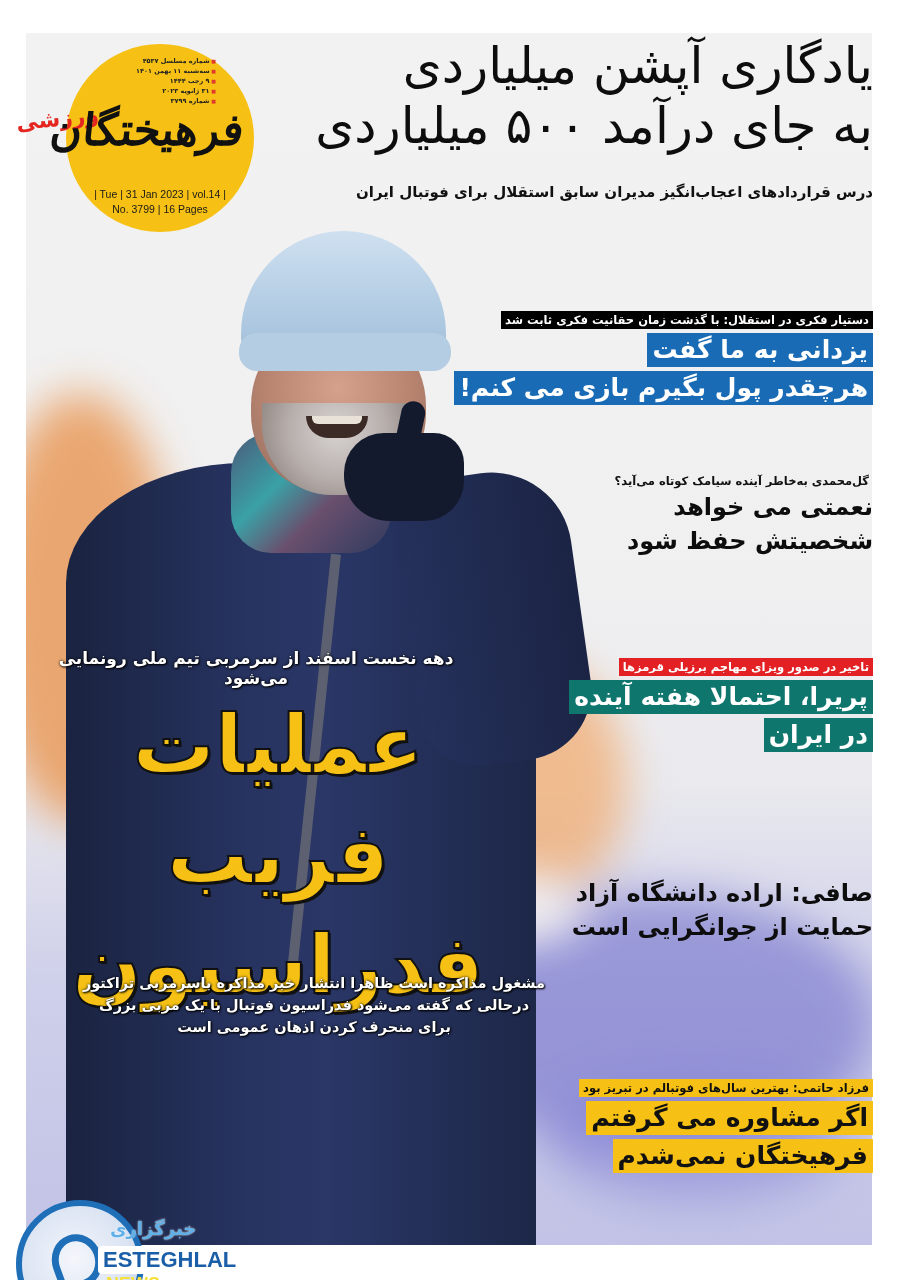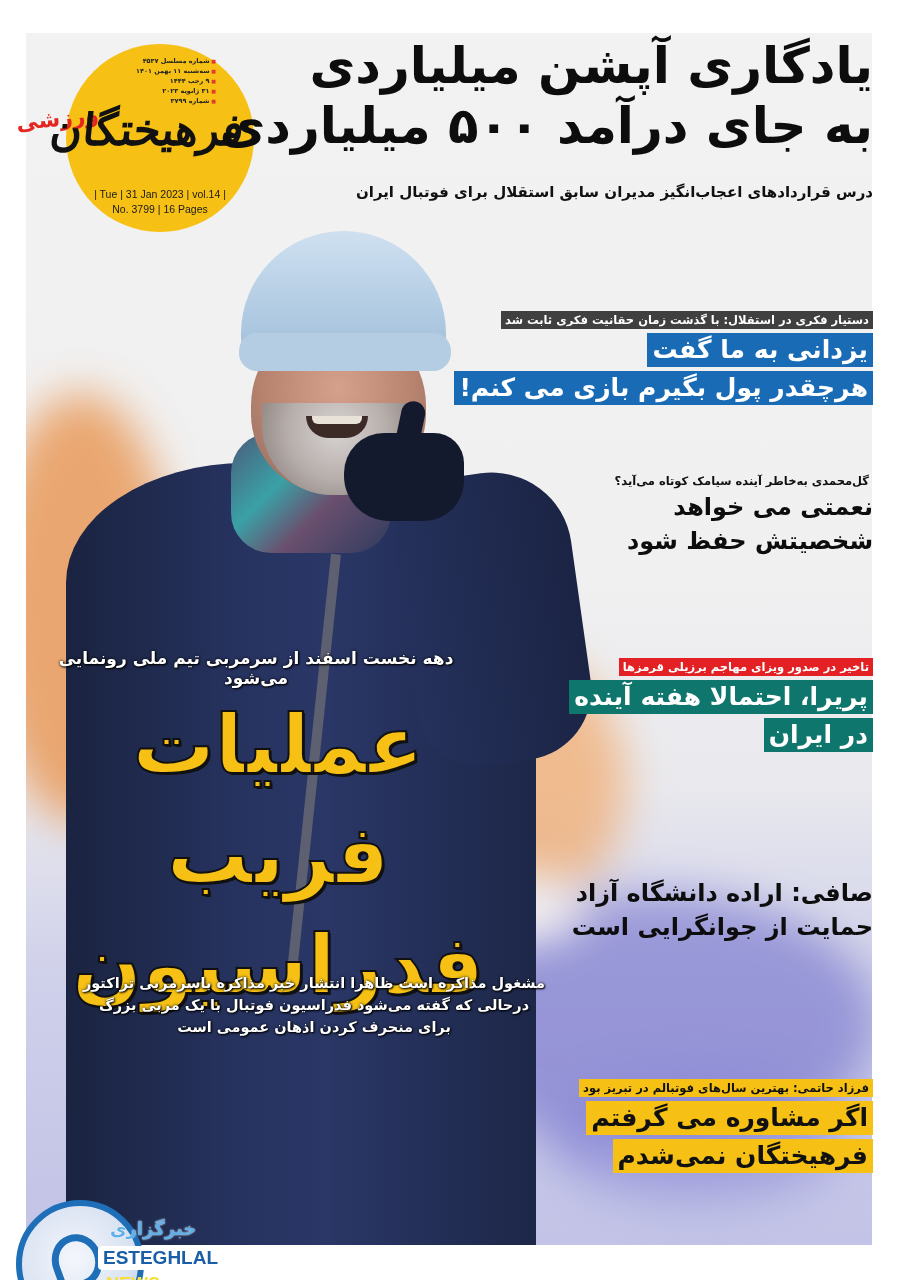--- a/index.html
+++ b/index.html
@@ -33,50 +33,50 @@
   
   .logo { position:absolute; left:66px; top:44px; width:188px; height:188px; border-radius:50%; background:#f6c114; }
   .logo-meta { position:absolute; right:38px; top:12px; text-align:right; direction:rtl; }
   .logo-meta div { font-size:6.5px; line-height:10px; color:#222; font-weight:bold; }
   .logo-meta div::before { content:"■ "; color:#e23a2b; font-size:5px; }
   .logo-name { position:absolute; left:8px; top:60px; width:170px; text-align:center; direction:rtl; font-family:"DejaVu Serif", serif; font-weight:bold; font-size:44px; color:#111; letter-spacing:-2px; transform:skewX(-6deg); }
   .logo-sub { position:absolute; left:-50px; top:62px; font-family:"DejaVu Sans", sans-serif; font-weight:bold; font-size:22px; color:#e52620; direction:rtl; transform:rotate(-6deg); }
   .logo-date { position:absolute; left:0; top:143px; width:188px; text-align:center; font-family:"Liberation Sans", sans-serif; font-size:10.5px; color:#1a1a1a; line-height:15px; }
 
   
-  .headline { position:absolute; right:24px; top:36px; text-align:right; direction:rtl; font-weight:bold; color:#0d0d0d; font-size:50px; line-height:60px; letter-spacing:-1px; }
+  .headline { position:absolute; right:24px; top:36px; text-align:right; direction:rtl; font-weight:normal; color:#0d0d0d; font-size:50px; line-height:60px; letter-spacing:-1px; }
   .headline-sub { position:absolute; right:24px; top:183px; text-align:right; direction:rtl; font-weight:bold; color:#111; font-size:15px; }
 
   
   .story { position:absolute; right:24px; text-align:right; direction:rtl; }
   .kicker { display:inline-block; font-size:11.5px; font-weight:bold; padding:1px 4px; line-height:16px; }
   .title-line { display:block; text-align:right; }
   .title-line span { display:inline-block; font-weight:bold; font-size:25px; line-height:34px; padding:0 5px; margin-top:4px; }
 
-  .s-blue .kicker { background:#404040; color:#fff; }
+  .s-blue .kicker { background:#000000; color:#fff; }
   .s-blue .title-line span { background:#1a6bb5; color:#fff; }
   .s-plain .kicker { color:#111; }
   .s-plain .title-line span { color:#0d0d0d; padding:0; margin-top:0; font-size:24px; }
   .s-red .kicker { background:#e32124; color:#fff; }
   .s-red .title-line span { background:#0f766e; color:#fff; }
   .s-yellow .kicker { background:#f6c114; color:#111; }
   .s-yellow .title-line span { background:#f6c114; color:#111; }
 
   
   .main-kicker { position:absolute; left:36px; top:648px; width:440px; text-align:center; direction:rtl; font-weight:bold; color:#fff; font-size:17px; text-shadow:0 0 3px #000, 1px 1px 2px #000; }
   .main-title { position:absolute; left:28px; top:690px; width:500px; text-align:center; direction:rtl; font-weight:bold; color:#f6c114; font-size:82px; line-height:110px; letter-spacing:-2px;
     -webkit-text-stroke:2px #111; text-shadow:2px 2px 0 #111; }
   .main-body { position:absolute; left:80px; top:972px; width:468px; text-align:center; direction:rtl; font-weight:bold; color:#fff; font-size:14.5px; line-height:22px; text-shadow:0 0 3px #000, 1px 1px 2px #000; }
 
   
   .wm { position:absolute; left:10px; top:1200px; width:200px; height:120px; }
   .wm-ball { position:absolute; left:6px; top:0; width:116px; height:116px; border-radius:50%; border:6px solid #1e6fb8; background:radial-gradient(circle at 45% 45%, #f4f6fb 0%, #dbe4f3 60%, #b9c9e6 100%); }
   .wm-ball::after { content:""; position:absolute; left:30px; top:28px; width:36px; height:40px; border:7px solid #1e6fb8; border-radius:50% 50% 50% 0; transform:rotate(-20deg); }
   .wm-fa { position:absolute; left:100px; top:18px; font-size:18px; font-weight:bold; color:#5fb0e8; direction:rtl; text-shadow:0 0 2px #fff; }
-  .wm-en { position:absolute; left:88px; top:46px; background:#fff; border-radius:4px; padding:1px 5px; font-family:"Liberation Sans", sans-serif; font-weight:bold; font-size:19px; color:#1a5ea8; }
+  .wm-en { position:absolute; left:88px; top:46px; background:#fff; border-radius:4px; padding:1px 5px; font-family:"Liberation Sans", sans-serif; font-weight:bold; font-size:22px; color:#1a5ea8; }
   .wm-news { position:absolute; left:96px; top:74px; font-family:"Liberation Sans", sans-serif; font-weight:bold; font-size:18px; color:#f6e03a; }
   .wm-com { font-size:11px; color:#fff; }
 </style>
 </head>
 <body>
 
 <div class="paper">
 
   <div class="blob blob-orange"></div>
   <div class="blob blob-orange2"></div>

